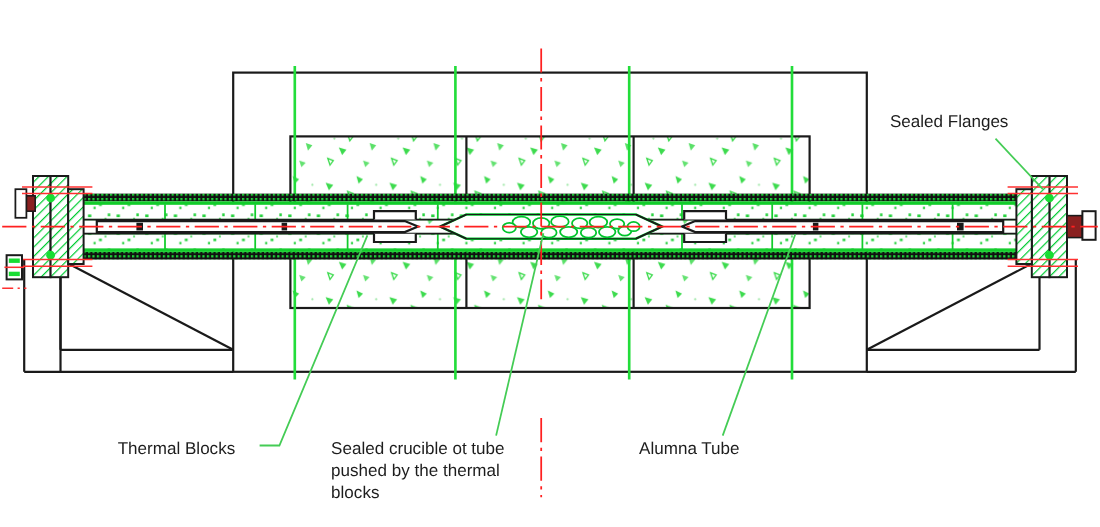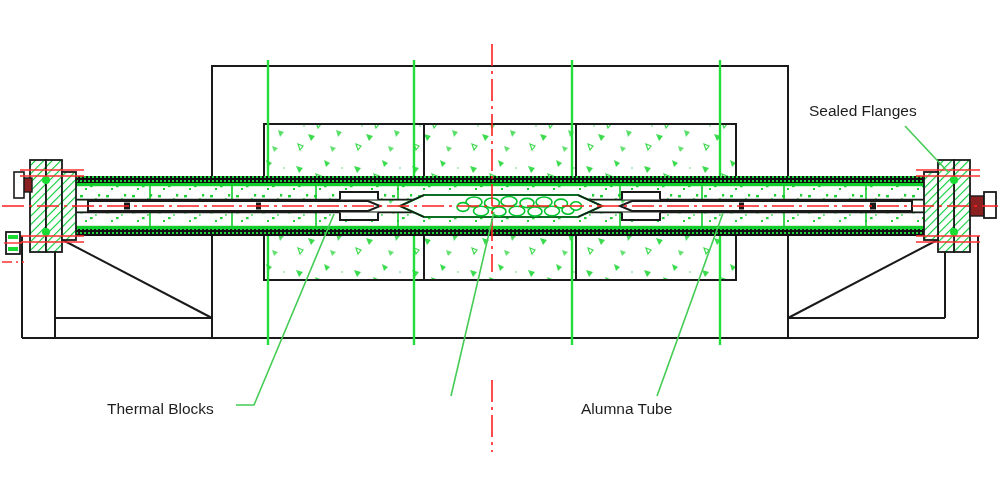--- a/index.html
+++ b/index.html
@@ -224,16 +224,17 @@
       <path d="M236 405 L254 405 L334 214"></path>
       <path d="M451 396 L494 212"></path>
       <path d="M657 396 L723 213"></path>
     </g>
   </svg>
 
   <div class="lbl" id="lbl-thermal">Thermal Blocks</div>
 
   <div class="lbl" id="lbl-flanges">Sealed Flanges</div>
 
+  <div class="lbl" id="lbl-crucible">Sealed crucible ot tube pushed by the thermal blocks</div>
 
   <div class="lbl" id="lbl-alumna">Alumna Tube</div>
 
 </div>
 
 </body></html>

